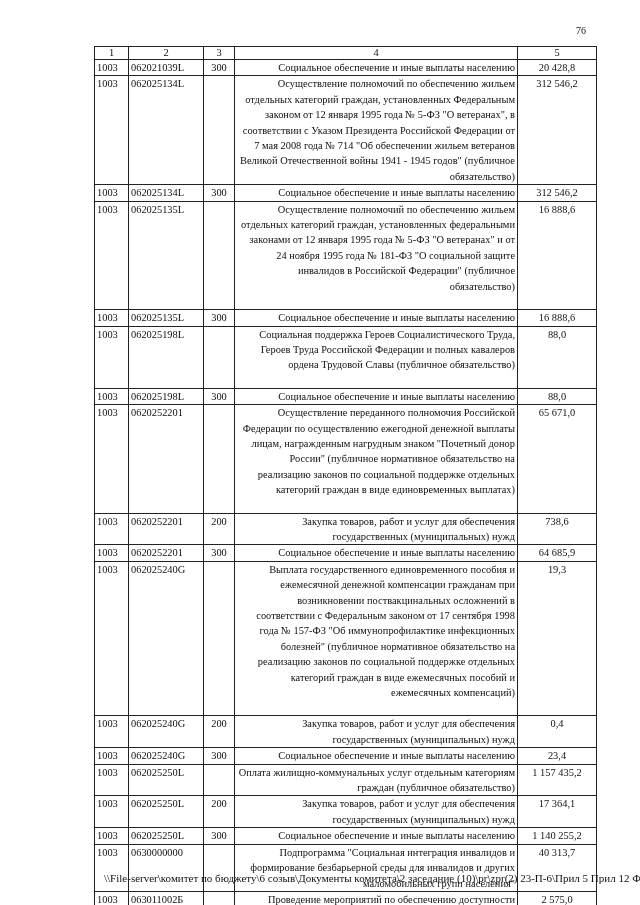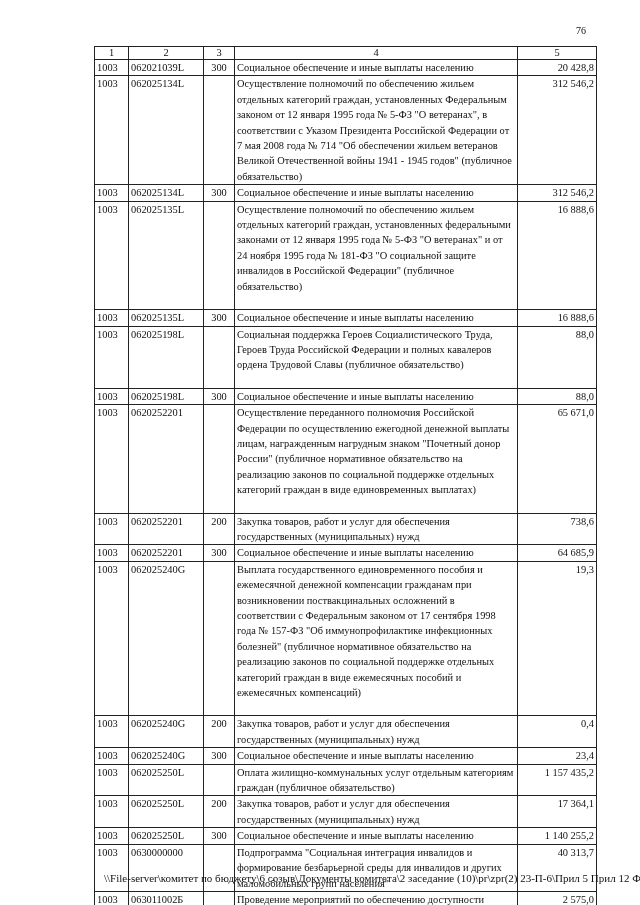--- a/index.html
+++ b/index.html
@@ -28,22 +28,22 @@
   }
   table.budget th { text-align: center; padding: 0; line-height: 12px; }
   col.c1 { width: 34px; }
   col.c2 { width: 75px; }
   col.c3 { width: 31px; }
   col.c4 { width: 283px; }
   col.c5 { width: 79px; }
   td.sec { text-align: left; padding-left: 4px; margin-top: 41px; }
   td.csr { text-align: left; padding-left: 10px; }
   td.vr  { text-align: center; }
-  td.name { text-align: left; }
-  td.amt { text-align: right; padding-right: 1px; }
+  td.name { text-align: right; }
+  td.amt { text-align: center; padding-right: 1px; }
   .footer {
     position: absolute; left: 104px; top: 872px;
     font-size: 11px; white-space: nowrap;
   }
 </style>
 </head>
 <body>
 
 <div class="page-number">76</div>
 

